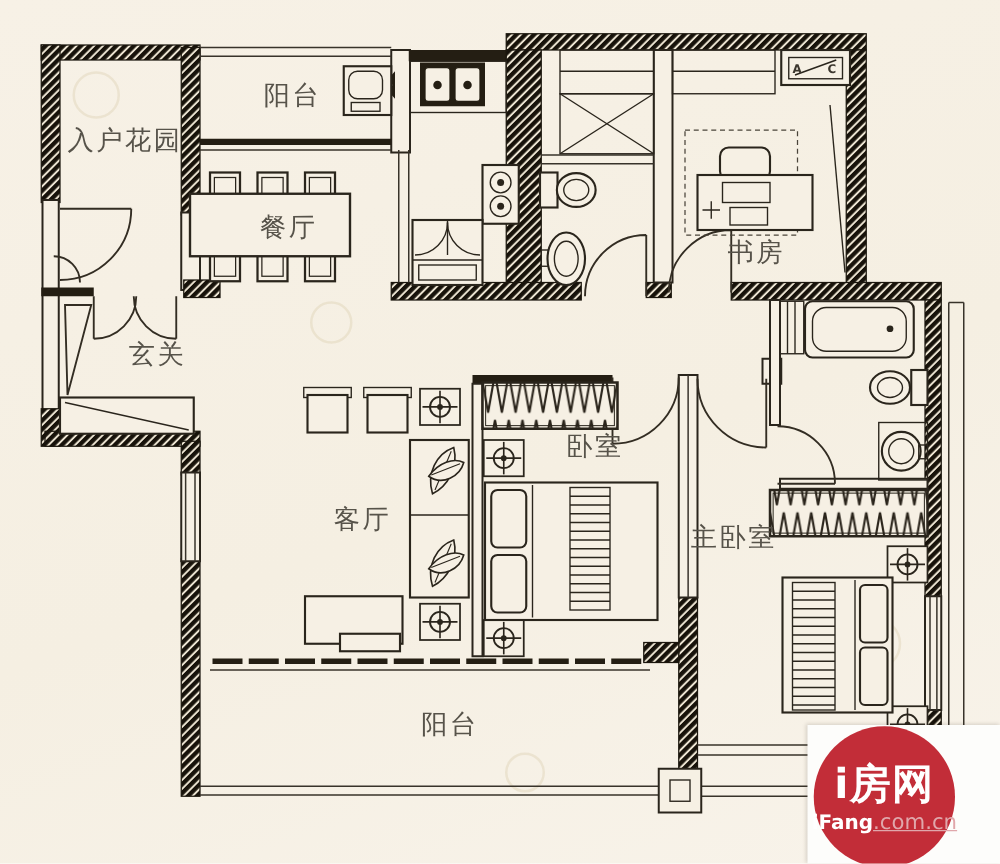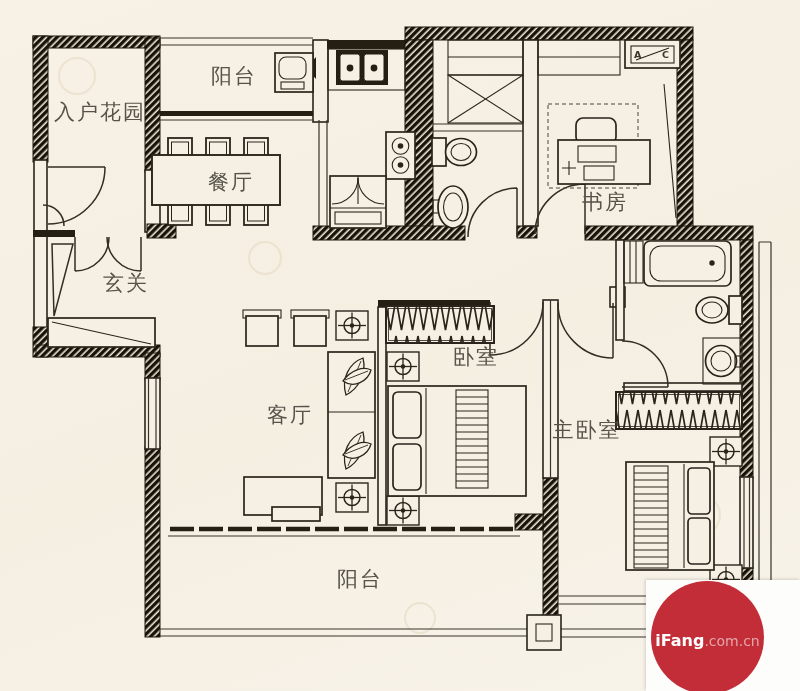--- a/index.html
+++ b/index.html
@@ -20,21 +20,21 @@
   .room-label{fill:#57534a;font-size:21px;letter-spacing:2px;}
   .ac-label{fill:#3c372e;font-size:9.5px;font-weight:bold;}
   .wm{fill:none;stroke:#d9ccae;stroke-width:2;opacity:.38;}
   .logo{position:absolute;left:646px;top:580px;width:154px;height:111px;
         background:#fdfdfb;box-shadow:-1px -1px 3px rgba(60,50,40,.18);}
   .logo-circle{position:absolute;left:5px;top:1px;width:113px;height:113px;border-radius:50%;
         background:#c22d38;color:#ffffff;display:flex;flex-direction:column;
         align-items:center;justify-content:center;text-align:center;}
   .logo-brand{font-size:33px;font-weight:bold;line-height:1;letter-spacing:1px;margin-top:2px;}
   .logo-site{margin-top:7px;font-size:16px;font-weight:bold;line-height:1;}
-  .logo-site-tld{font-size:14px;color:#e0a7ab;font-weight:normal;}
+  .logo-site-tld{font-size:17px;color:#e0a7ab;font-weight:normal;text-decoration:underline;}
 </style>
 </head>
 <body>
 
 <div class="stage">
 <svg width="800" height="691" viewBox="0 0 800 691">
   <defs>
     <pattern id="wh" patternUnits="userSpaceOnUse" width="5" height="5" patternTransform="rotate(45)">
       <rect width="5" height="5" fill="#ece4d2"></rect>
       <rect width="3.4" height="5" fill="#17120a"></rect>
@@ -318,16 +318,17 @@
     <text class="room-label" x="605" y="209" text-anchor="middle">书房</text>
     <text class="room-label" x="290" y="422" text-anchor="middle">客厅</text>
     <text class="room-label" x="476" y="364" text-anchor="middle">卧室</text>
     <text class="room-label" x="587" y="437" text-anchor="middle">主卧室</text>
     <text class="room-label" x="360" y="586" text-anchor="middle">阳台</text>
   </g>
 </svg>
 
   <div class="logo">
     <div class="logo-circle">
+      <div class="logo-brand">i房网</div>
       <div class="logo-site"><span>iFang</span><span class="logo-site-tld">.com.cn</span></div>
     </div>
   </div>
 </div>
 
 </body></html>

